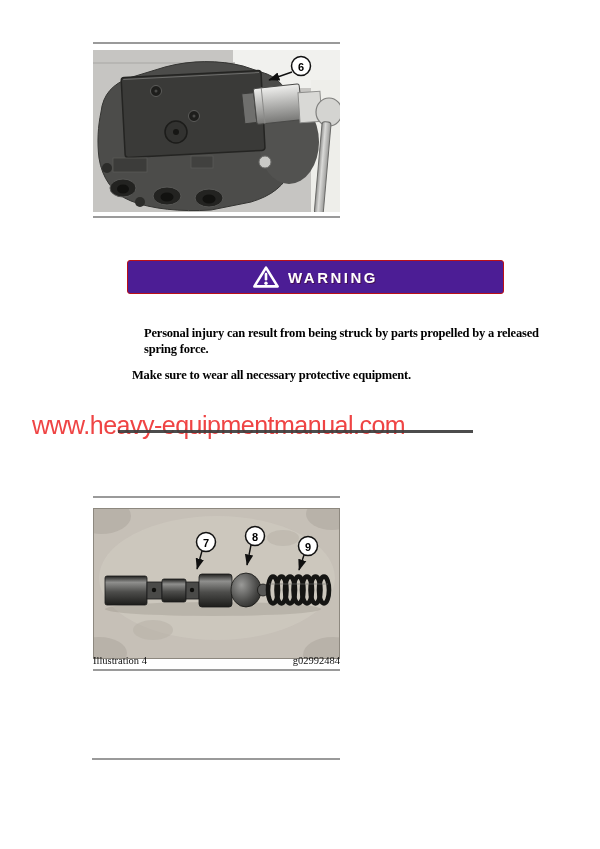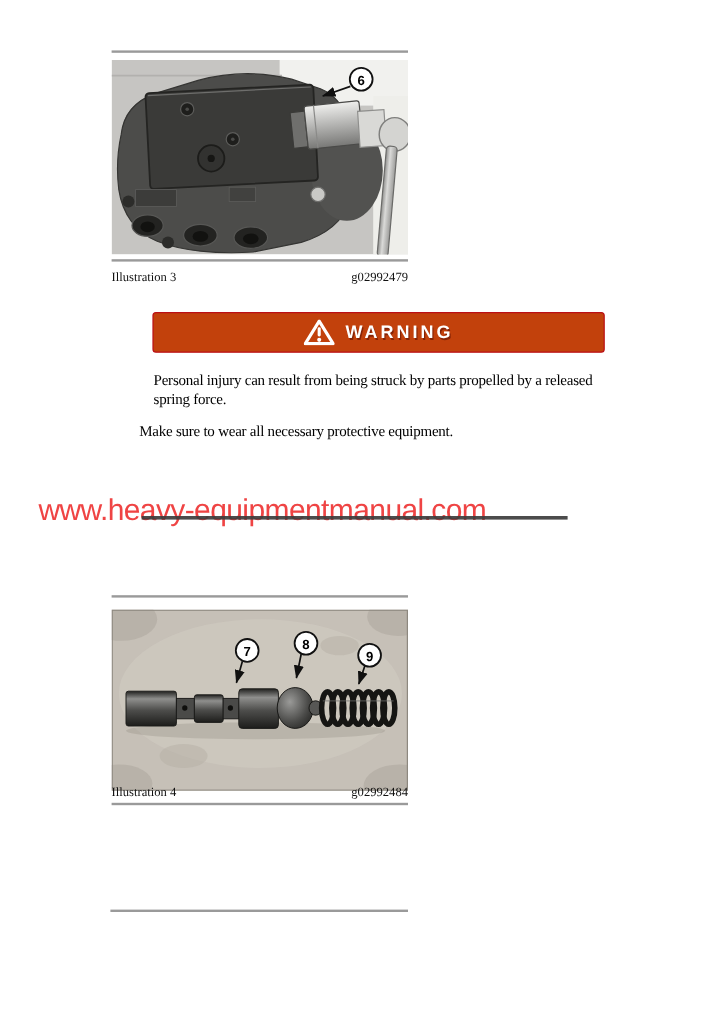--- a/index.html
+++ b/index.html
@@ -7,30 +7,30 @@
     position:relative;width:600px;height:849px;background:#ffffff;overflow:hidden;
     font-family:"Liberation Serif", serif;color:#000;
   }
   .rule{position:absolute;height:2px;background:#9a9a9a;}
   .photo{position:absolute;display:block;}
   .caption{
     position:absolute;display:flex;justify-content:space-between;
     font-size:10.5px;color:#111;
   }
   .warn-banner{
-    position:absolute;background:#c2410c;border:1px solid #bb1016;border-radius:3px;
+    position:absolute;background:#4c1d95;border:1px solid #bb1016;border-radius:3px;
     display:flex;align-items:center;justify-content:center;gap:9px;box-sizing:border-box;
   }
   .warn-icon{display:block;}
   .warn-title{
     font-family:"Liberation Sans", sans-serif;font-weight:bold;font-size:15px;
     letter-spacing:2.5px;color:#ffffff;text-shadow:1px 1px 0 rgba(60,0,0,.45);
   }
   .warn-p{
-    position:absolute;margin:0;width:398px;font-weight:normal;font-size:12.5px;
+    position:absolute;margin:16px;width:398px;font-weight:bold;font-size:12.5px;
     line-height:15.5px;letter-spacing:-0.2px;
   }
   .watermark{
     position:absolute;font-family:"Liberation Sans", sans-serif;font-size:25px;
     line-height:36px;letter-spacing:-0.5px;color:#ef4444;white-space:nowrap;z-index:4;
   }
   .strike{position:absolute;height:2.5px;background:#3d3d3d;opacity:.92;z-index:5;}
   .step{position:absolute;font-size:12px;letter-spacing:-0.2px;line-height:15px;}
   .step-num{display:inline-block;margin-right:8px;}
 </style>
@@ -93,24 +93,20 @@
     <ellipse cx="236" cy="62" rx="13" ry="14" fill="#d4d4d1" stroke="#7f7f7d" stroke-width="1.2"></ellipse>
     <g transform="rotate(5 234 74)">
       <rect x="229" y="72" width="9" height="92" rx="3" fill="url(#p1handle)" stroke="#6a6a68" stroke-width="1"></rect>
     </g>
     <line x1="199" y1="22" x2="176" y2="30" stroke="#101010" stroke-width="1.4" marker-end="url(#ah)"></line>
     <circle cx="208" cy="16" r="9.5" fill="#ffffff" stroke="#111111" stroke-width="1.5"></circle>
     <text x="208" y="20.5" text-anchor="middle" font-size="11" font-weight="bold" font-family="Liberation Sans, sans-serif" fill="#000">6</text>
   </svg>
 
   <div class="rule" style="left:93px;top:216px;width:247px"></div>
-  <div class="caption" style="left:93px;top:226px;width:247px">
-    <span>Illustration 3</span>
-    <span>g02992479</span>
-  </div>
 
   <div class="warn-banner" style="left:127px;top:260px;width:377px;height:34px">
     <svg class="warn-icon" width="26" height="22" viewBox="0 0 26 22">
       <path d="M13,1.6 L24.6,20.4 L1.4,20.4 Z" fill="none" stroke="#ffffff" stroke-width="2.6" stroke-linejoin="round"></path>
       <rect x="11.7" y="6.8" width="2.6" height="7.6" rx="1.2" fill="#ffffff"></rect>
       <circle cx="13" cy="17.2" r="1.7" fill="#ffffff"></circle>
     </svg>
     <span class="warn-title">WARNING</span>
   </div>
 

